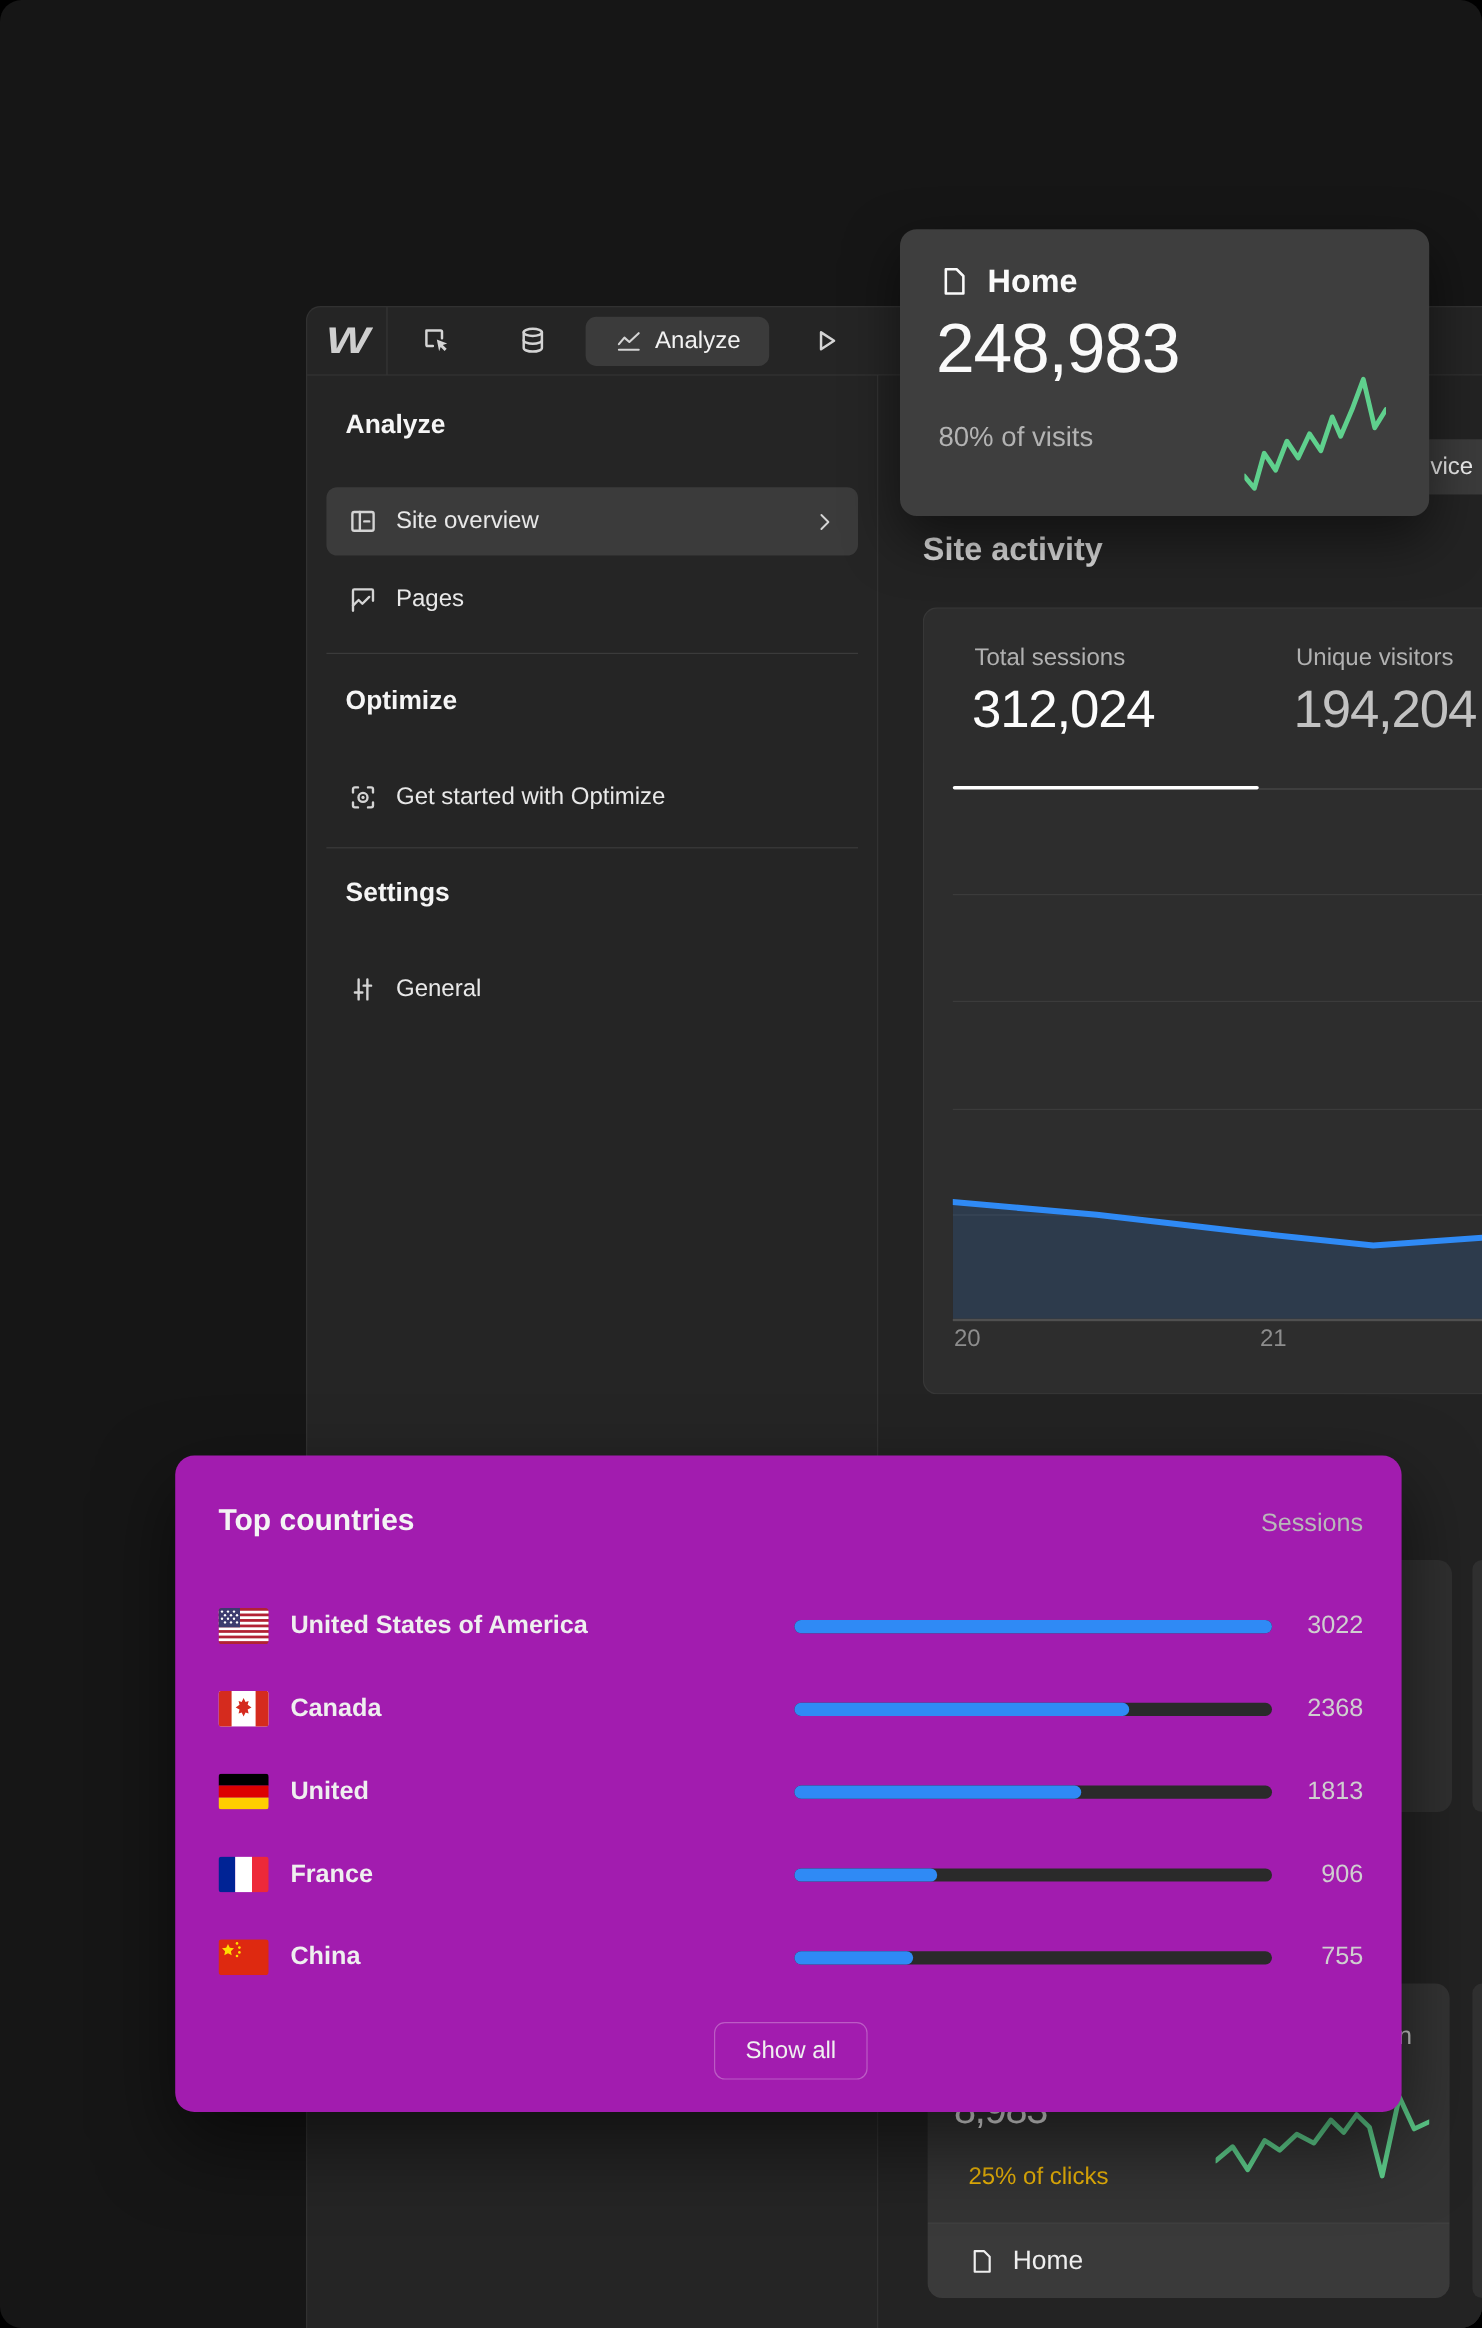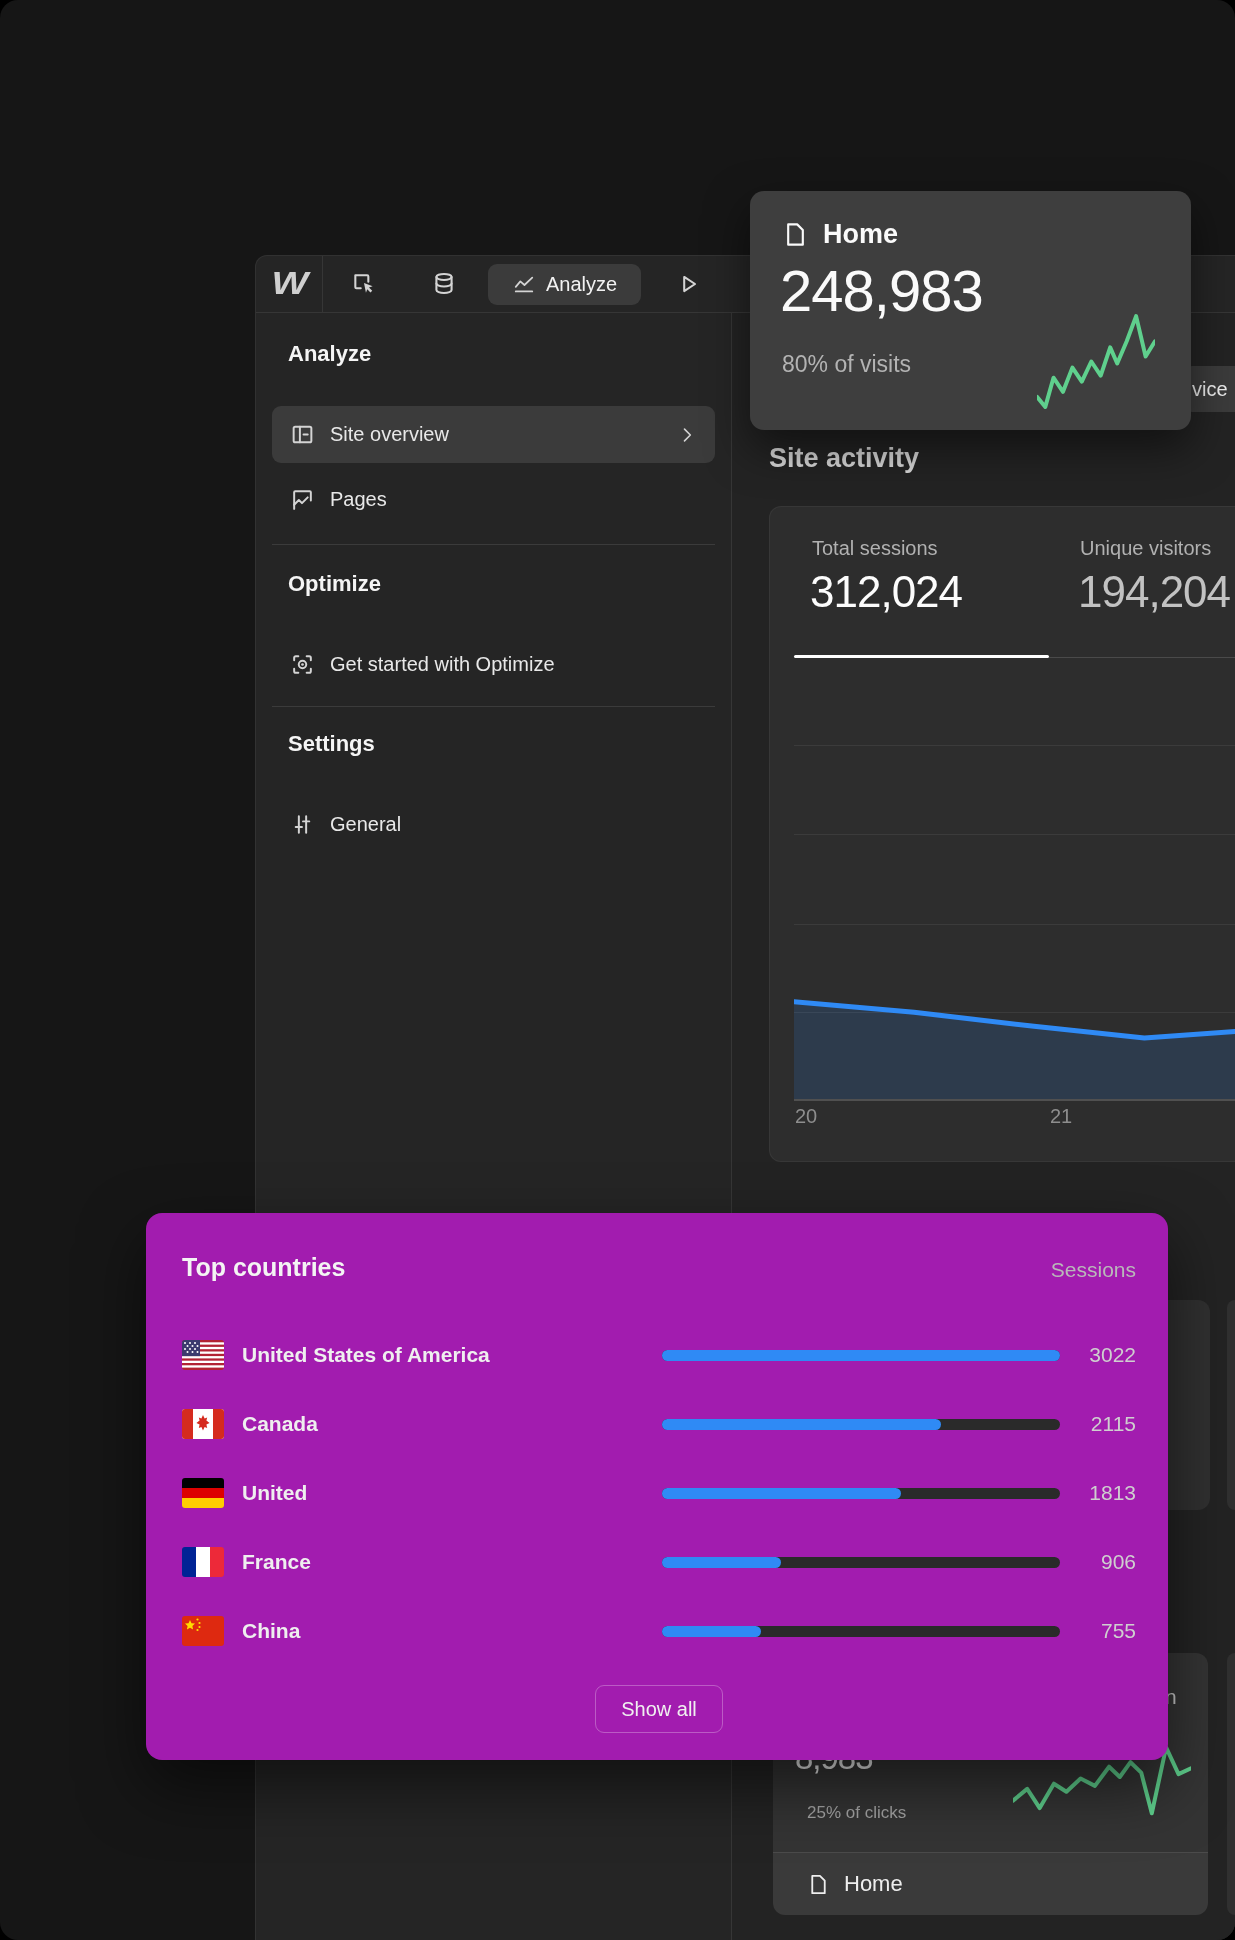--- a/index.html
+++ b/index.html
@@ -53,21 +53,21 @@
   
   .devices-partial{position:absolute;left:1183px;top:366px;width:72px;height:46px;background:#3b3b3b;border-radius:9px;
                    z-index:40;display:flex;align-items:center;padding-left:9px;color:#ececec;font-size:20px;}
 
   
   .bg-card{position:absolute;background:#303030;border-radius:12px;z-index:5;}
 
   .clicks-card{position:absolute;left:773px;top:1653px;width:435px;height:262px;background:#343434;border-radius:12px;z-index:6;}
   .clicks-card .partial-title{position:absolute;left:392px;top:32px;font-size:21px;color:#c9c9c9;}
   .clicks-card .val{position:absolute;left:22px;top:86px;font-size:33px;letter-spacing:-1px;color:#ececec;}
-  .clicks-card .sub{position:absolute;left:34px;top:150px;font-size:17px;color:#a3a3a3;}
+  .clicks-card .sub{position:absolute;left:34px;top:150px;font-size:20px;color:#eab308;}
   .clicks-card svg.spark{position:absolute;left:240px;top:88px;}
   .clicks-footer{position:absolute;left:0;right:0;bottom:0;height:63px;border-top:1px solid rgba(255,255,255,0.09);
                  background:rgba(255,255,255,0.03);border-radius:0 0 12px 12px;display:flex;align-items:center;gap:14px;
                  padding-left:34px;color:#eeeeee;font-size:22px;}
 
   
   .countries-card{position:absolute;left:146px;top:1213px;width:1022px;height:547px;background:#a21caf;border-radius:16px;
                   box-shadow:0 26px 64px rgba(0,0,0,0.55);z-index:60;}
   .tc-title{position:absolute;left:36px;top:40px;font-size:25px;font-weight:bold;color:#f4f4f4;}
   .tc-col{position:absolute;right:32px;top:45px;font-size:21px;color:#b9b9b9;}
@@ -278,21 +278,21 @@
           <rect width="42" height="30" fill="#ffffff"></rect>
           <rect width="11" height="30" fill="#d52b1e"></rect>
             <rect x="31" width="11" height="30" fill="#d52b1e"></rect>
           <path fill="#d52b1e" d="M21 6 l1.6 3.4 2.6-1 -0.8 3.2 3.2 2.4 -3.2 1.6 0.8 3.4 -2.6-1 -1.6 3.4 -1.6-3.4 -2.6 1 0.8-3.4 -3.2-1.6 3.2-2.4 -0.8-3.2 2.6 1 z"></path>
         </svg>
       </span>
       <span class="tc-name">Canada</span>
       <span class="tc-track">
           <span class="tc-fill" style="width: 69.9868%; display: block;"></span>
         </span>
-      <span class="tc-val">2115</span>
+      <span class="tc-val">2368</span>
     </div>
 
     <div class="tc-row" style="top:256px;">
       <span class="tc-flag">
         <svg width="42" height="30" viewBox="0 0 42 30">
           <rect width="42" height="10" fill="#000000"></rect>
             <rect y="10" width="42" height="10" fill="#dd0000"></rect>
             <rect y="20" width="42" height="10" fill="#ffce00"></rect>
         </svg>
       </span>

